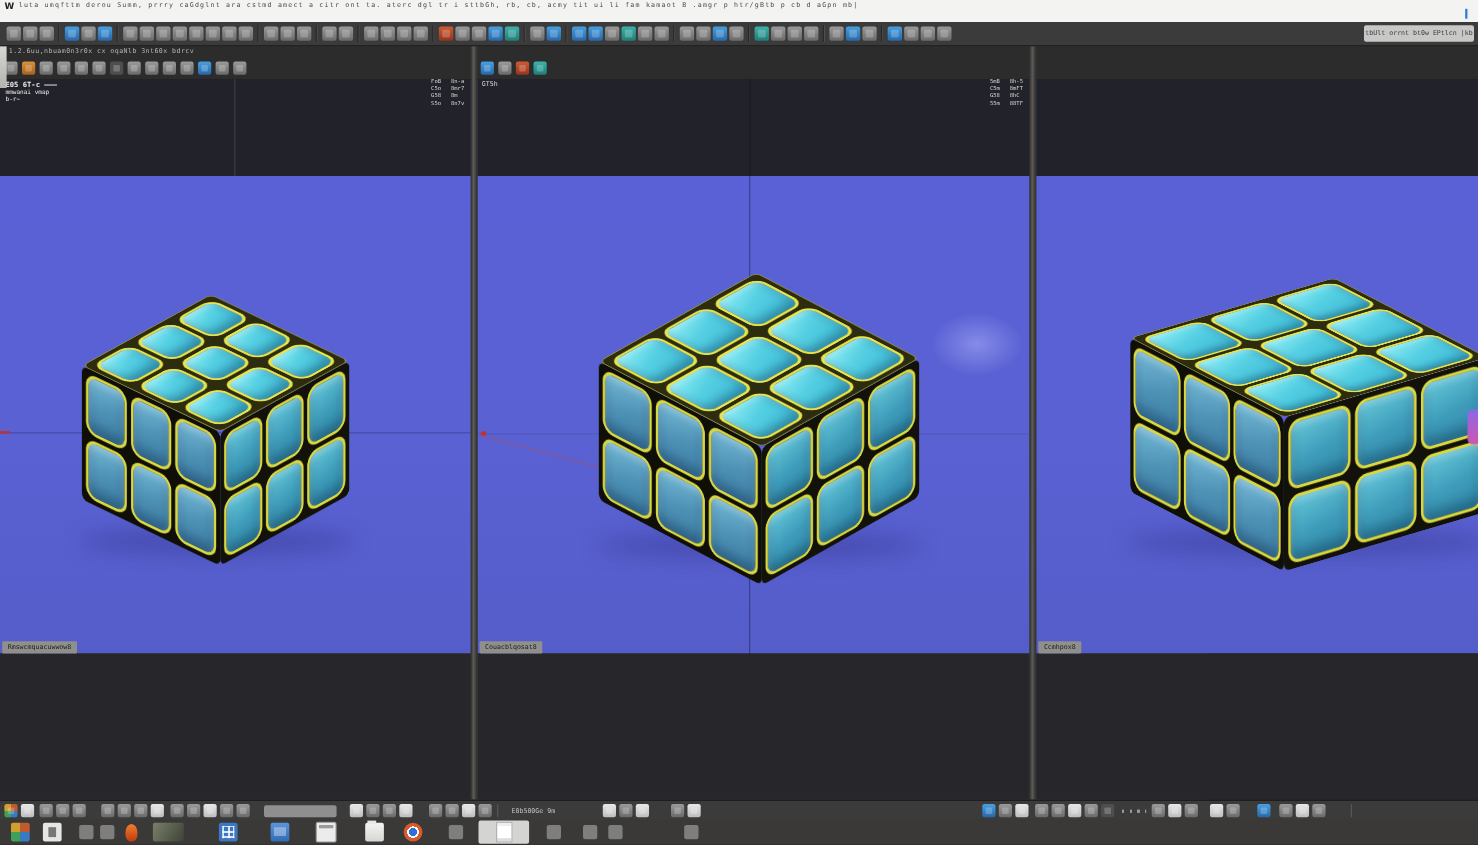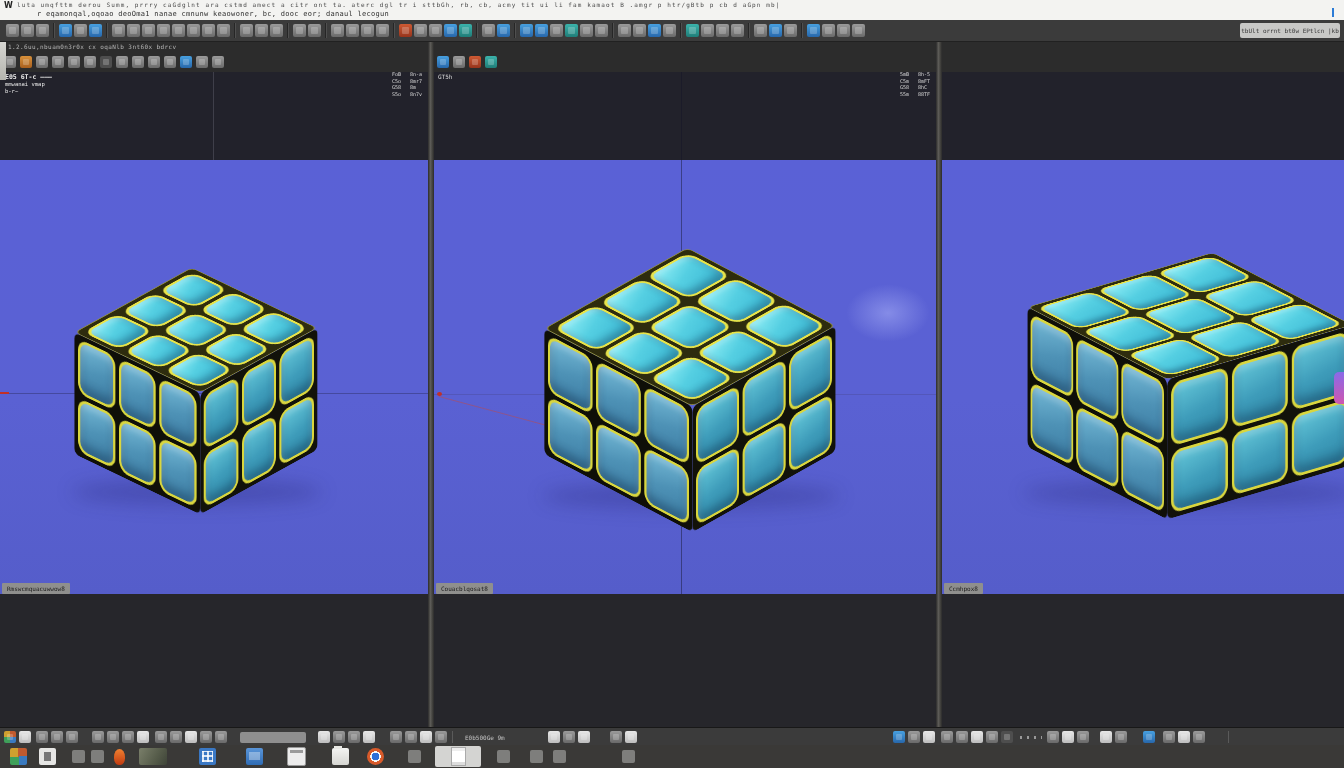--- a/index.html
+++ b/index.html
@@ -141,21 +141,20 @@
     display:flex;align-items:center;justify-content:center;}
   .tb-active .page{width:13px;height:17px;background:#fff;border:1px solid #aaa;
     box-shadow:inset 0 -3px 0 #ddd, inset 0 3px 0 #eee;}
 </style>
 </head>
 <body>
 
 <div class="menubar">
   <span class="w-logo">W</span>
   <div class="menu-line1">luta umqfttm derou Summ, prrry caGdglnt ara cstmd amect a citr ont ta. aterc dgl tr i sttbGh, rb, cb, acmy tit ui li fam kamaot B .amgr p htr/gBtb p cb d aGpn        mb|</div>
-  <div class="menu-line2">r eqamonqal,oqoao deoOma1 nanae cmnunw keaowoner, bc, dooc  eor; danaul lecogun</div>
   <div class="menu-caret"></div>
 </div>
 
 <div class="toolbar">
   <div id="toolbar-groups" style="display:flex;align-items:center;">
       <div class="tgroup">
         <div class="ticon ticon-g"></div>
         <div class="ticon ticon-g"></div>
         <div class="ticon ticon-g"></div>
       </div>

